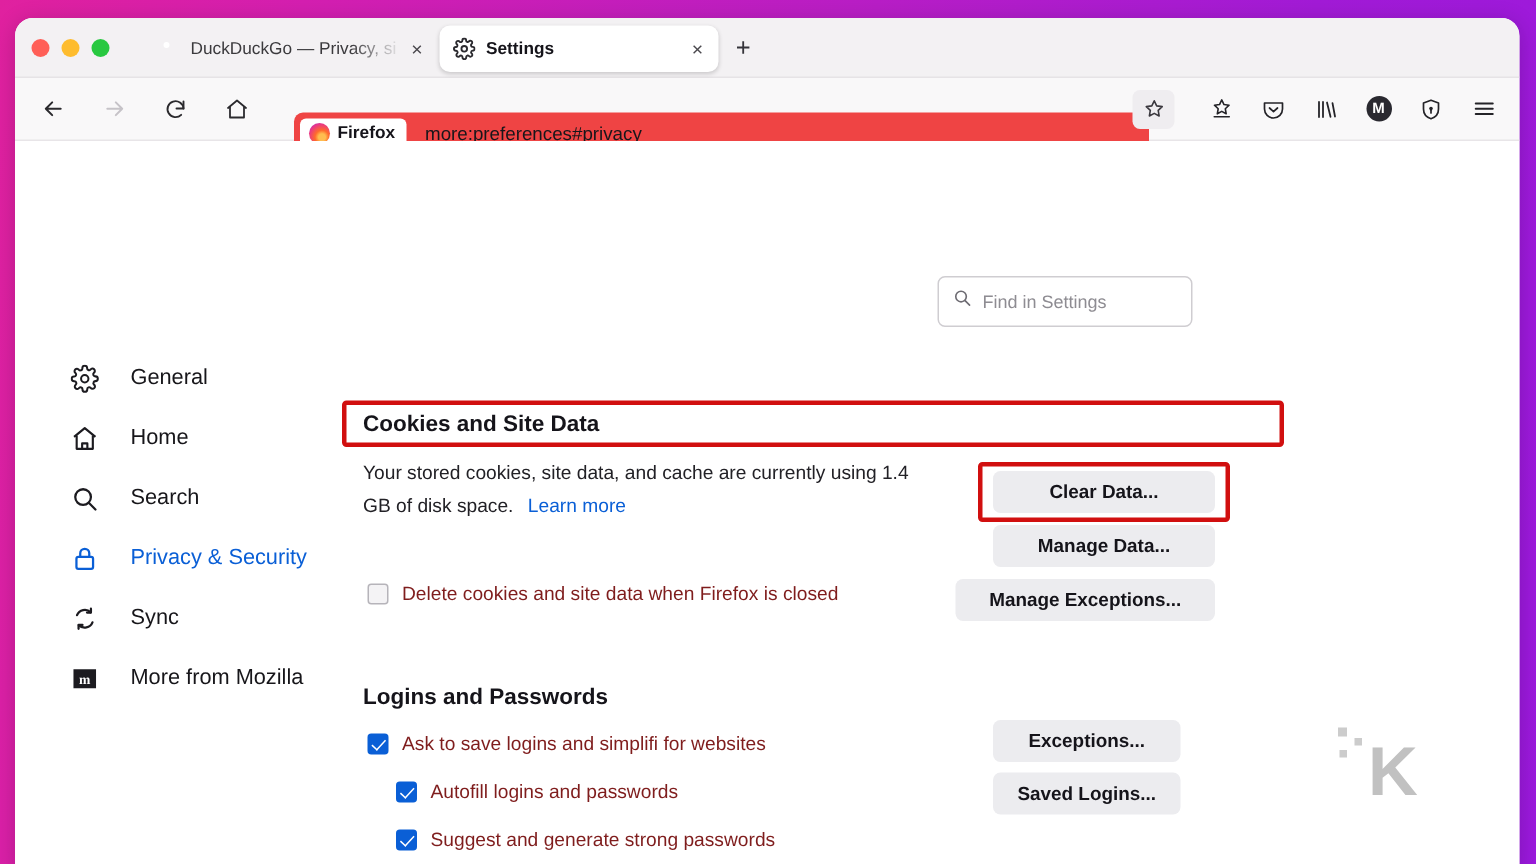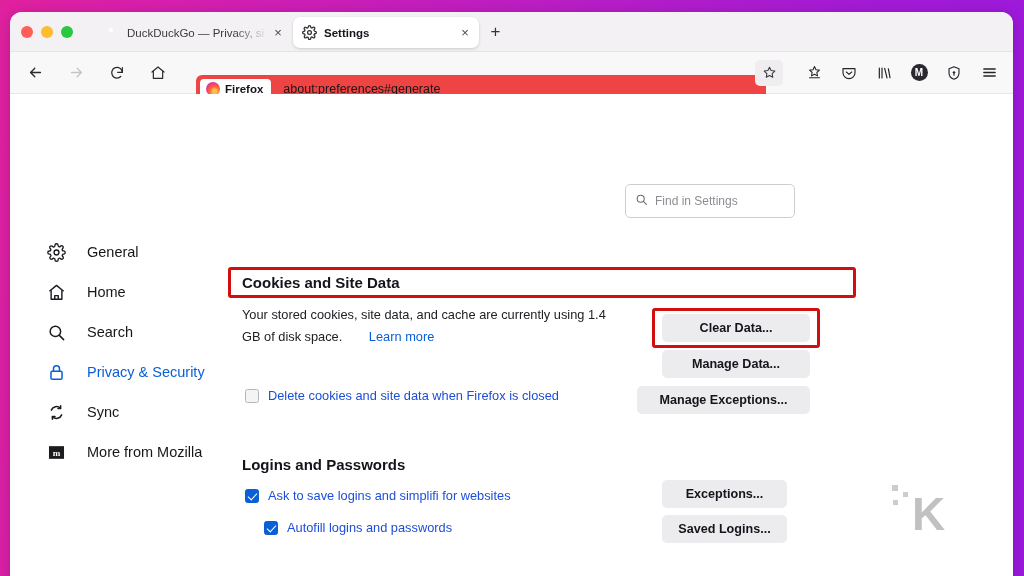--- a/index.html
+++ b/index.html
@@ -224,21 +224,21 @@
     margin-top: 13px;
     max-width: 380px;
   }
   a.link { color: #0a5fd6; text-decoration: none; cursor: pointer; }
 
   .checkrow {
     display: flex;
     align-items: center;
     gap: 9px;
     font-size: 12.8px;
-    color: #1d4ed8;
+    color: #7f1d1d;
   }
   .cb {
     width: 14px; height: 14px; flex: 0 0 14px;
     border-radius: 2.5px;
     border: 1px solid #b6b4ba;
     background: #f4f3f5;
     cursor: pointer;
     position: relative;
   }
   .cb.checked {
@@ -339,21 +339,21 @@
           <path d="M3 10.5L12 3l9 7.5"></path>
           <path d="M5 9.5V20h14V9.5"></path>
         </svg>
     </div>
 
     <div id="url-bar">
       <div id="brand-chip">
         <span class="ff-logo"></span>
         <span id="brand-label">Firefox</span>
       </div>
-      <span id="url-text">about:preferences#generate</span>
+      <span id="url-text">more:preferences#privacy</span>
     </div>
 
     <div id="bookmark-star">
       <svg width="15" height="15" viewBox="0 0 24 24" fill="none" stroke="#3a383e" stroke-width="1.7" stroke-linejoin="round">
           <path d="M12 3.5l2.6 5.4 5.9.8-4.3 4.1 1 5.9-5.2-2.8-5.2 2.8 1-5.9L3.5 9.7l5.9-.8z"></path>
         </svg>
     </div>
 
     <div id="toolbar-icons">
       <div class="tb-icon">
@@ -469,21 +469,21 @@
       </div>
     </div>
 
     <div id="settings-main">
 
       <div style="position:relative;height:145px;">
         <div class="section-title">Cookies and Site Data</div>
 
         <div class="section-desc">
           <span>Your stored cookies, site data, and cache are currently using 1.4 GB of disk space.</span>
-          <a class="link" style="margin-left:23px;">Learn more</a>
+          <a class="link" style="margin-left:6px;">Learn more</a>
         </div>
 
         <div class="checkrow" style="position:absolute;left:3px;top:114px;">
           <span class="cb"></span>
           <span>Delete cookies and site data when Firefox is closed</span>
         </div>
 
         <button class="pref-btn" style="position:absolute;left:420px;top:40px;width:148px;">Clear Data...</button>
         <button class="pref-btn" style="position:absolute;left:420px;top:76px;width:148px;">Manage Data...</button>
         <button class="pref-btn" style="position:absolute;left:395px;top:112px;width:173px;">Manage Exceptions...</button>
@@ -495,20 +495,24 @@
         <div class="checkrow" style="position:absolute;left:3px;top:32px;">
           <span class="cb checked"></span>
           <span>Ask to save logins and simplifi for websites</span>
         </div>
 
         <div class="checkrow" style="position:absolute;left:22px;top:64px;">
           <span class="cb checked"></span>
           <span>Autofill logins and passwords</span>
         </div>
 
+        <div class="checkrow" style="position:absolute;left:22px;top:96px;">
+          <span class="cb checked"></span>
+          <span>Suggest and generate strong passwords</span>
+        </div>
 
         <button class="pref-btn" style="position:absolute;left:420px;top:24px;width:125px;">Exceptions...</button>
         <button class="pref-btn" style="position:absolute;left:420px;top:59px;width:125px;">Saved Logins...</button>
 
       </div>
     </div>
 
     <div class="redbox" style="left: 218px; top: 173px; width: 628px; height: 31px;"></div>
     <div class="redbox" style="left: 642px; top: 214px; width: 168px; height: 40px;"></div>
 

